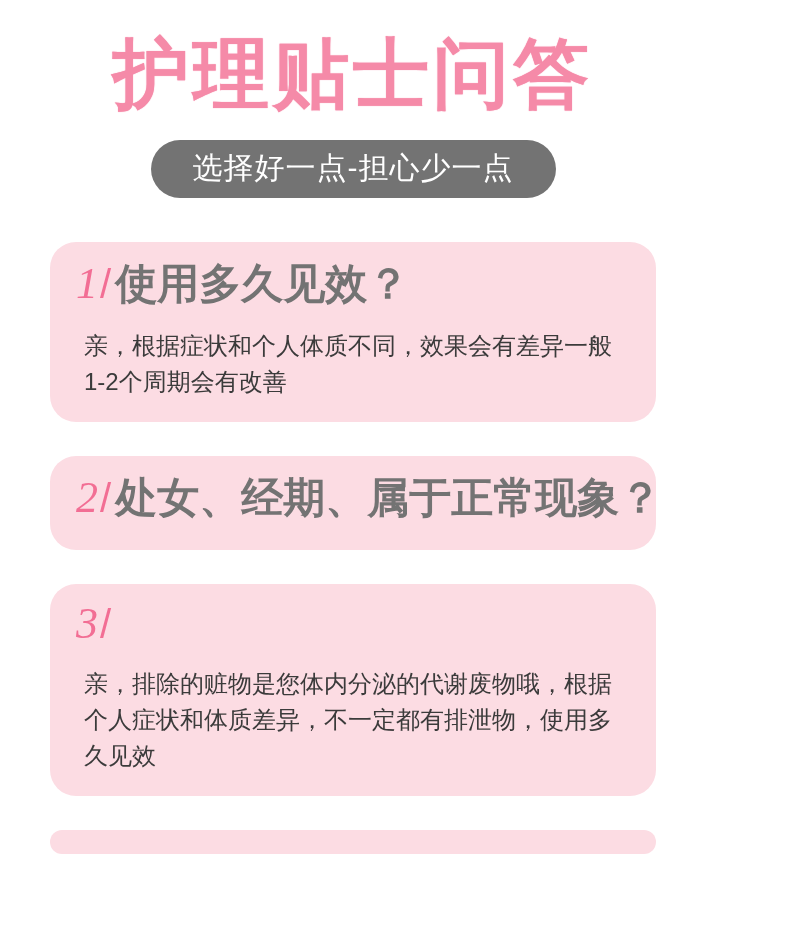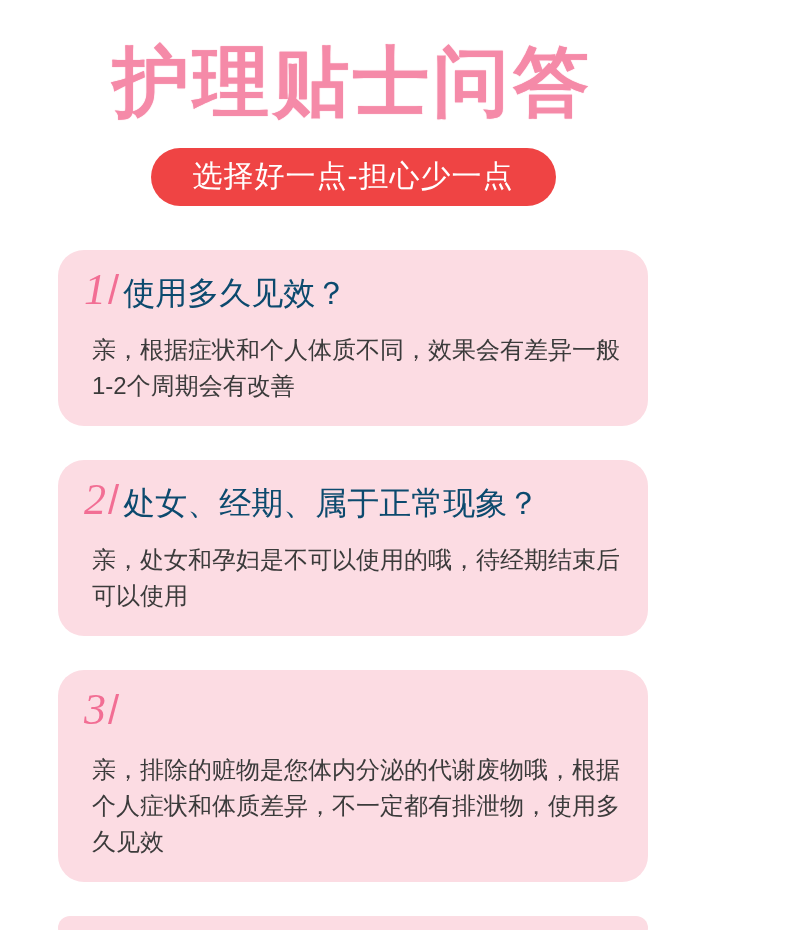--- a/index.html
+++ b/index.html
@@ -12,21 +12,21 @@
     background: #ffffff;
     font-family: "Liberation Sans", "DejaVu Sans", sans-serif;
     overflow: hidden;
     position: relative;
   }
   .page {
     width: 706px;
     height: 930px;
     position: relative;
     box-sizing: border-box;
-    padding: 12px;
+    padding: 4px;
   }
 
   
   .header {
     text-align: center;
     padding-top: 30px;
   }
   .main-title {
     font-size: 76px;
     line-height: 1.05;
@@ -35,21 +35,21 @@
     letter-spacing: 4px;
     margin: 0;
     text-shadow: 0 0 1px #f58aa8;
   }
   .subtitle-wrap {
     margin-top: 26px;
     display: flex;
     justify-content: center;
   }
   .subtitle-pill {
-    background: #ef4444;
+    background: #737373;
     color: #ffffff;
     font-size: 30px;
     letter-spacing: 1px;
     padding: 10px 42px 12px 42px;
     border-radius: 30px;
     display: inline-block;
     line-height: 1.2;
   }
 
   
@@ -80,23 +80,23 @@
     font-style: italic;
     margin-right: 2px;
   }
   .qa-slash {
     color: #f26e94;
     font-size: 40px;
     line-height: 1;
     margin-right: 4px;
   }
   .qa-qtext {
-    color: #0c4a6e;
-    font-size: 32px;
-    font-weight: normal;
+    color: #737373;
+    font-size: 42px;
+    font-weight: bold;
     line-height: 1.15;
     letter-spacing: 0px;
   }
   .qa-answer {
     color: #3b3b3b;
     font-size: 24px;
     line-height: 1.5;
     margin: 20px 0 0 8px;
     letter-spacing: 0px;
   }
@@ -129,21 +129,20 @@
       </div>
       <div class="qa-answer">亲，根据症状和个人体质不同，效果会有差异一般1-2个周期会有改善</div>
     </div>
 
     <div class="qa-card">
       <div class="qa-question">
         <span class="qa-num">2</span>
         <span class="qa-slash">/</span>
         <span class="qa-qtext">处女、经期、属于正常现象？</span>
       </div>
-      <div class="qa-answer">亲，处女和孕妇是不可以使用的哦，待经期结束后可以使用</div>
     </div>
 
     <div class="qa-card">
       <div class="qa-question">
         <span class="qa-num">3</span>
         <span class="qa-slash">/</span>
       </div>
       <div class="qa-answer">亲，排除的赃物是您体内分泌的代谢废物哦，根据个人症状和体质差异，不一定都有排泄物，使用多久见效</div>
     </div>
 

